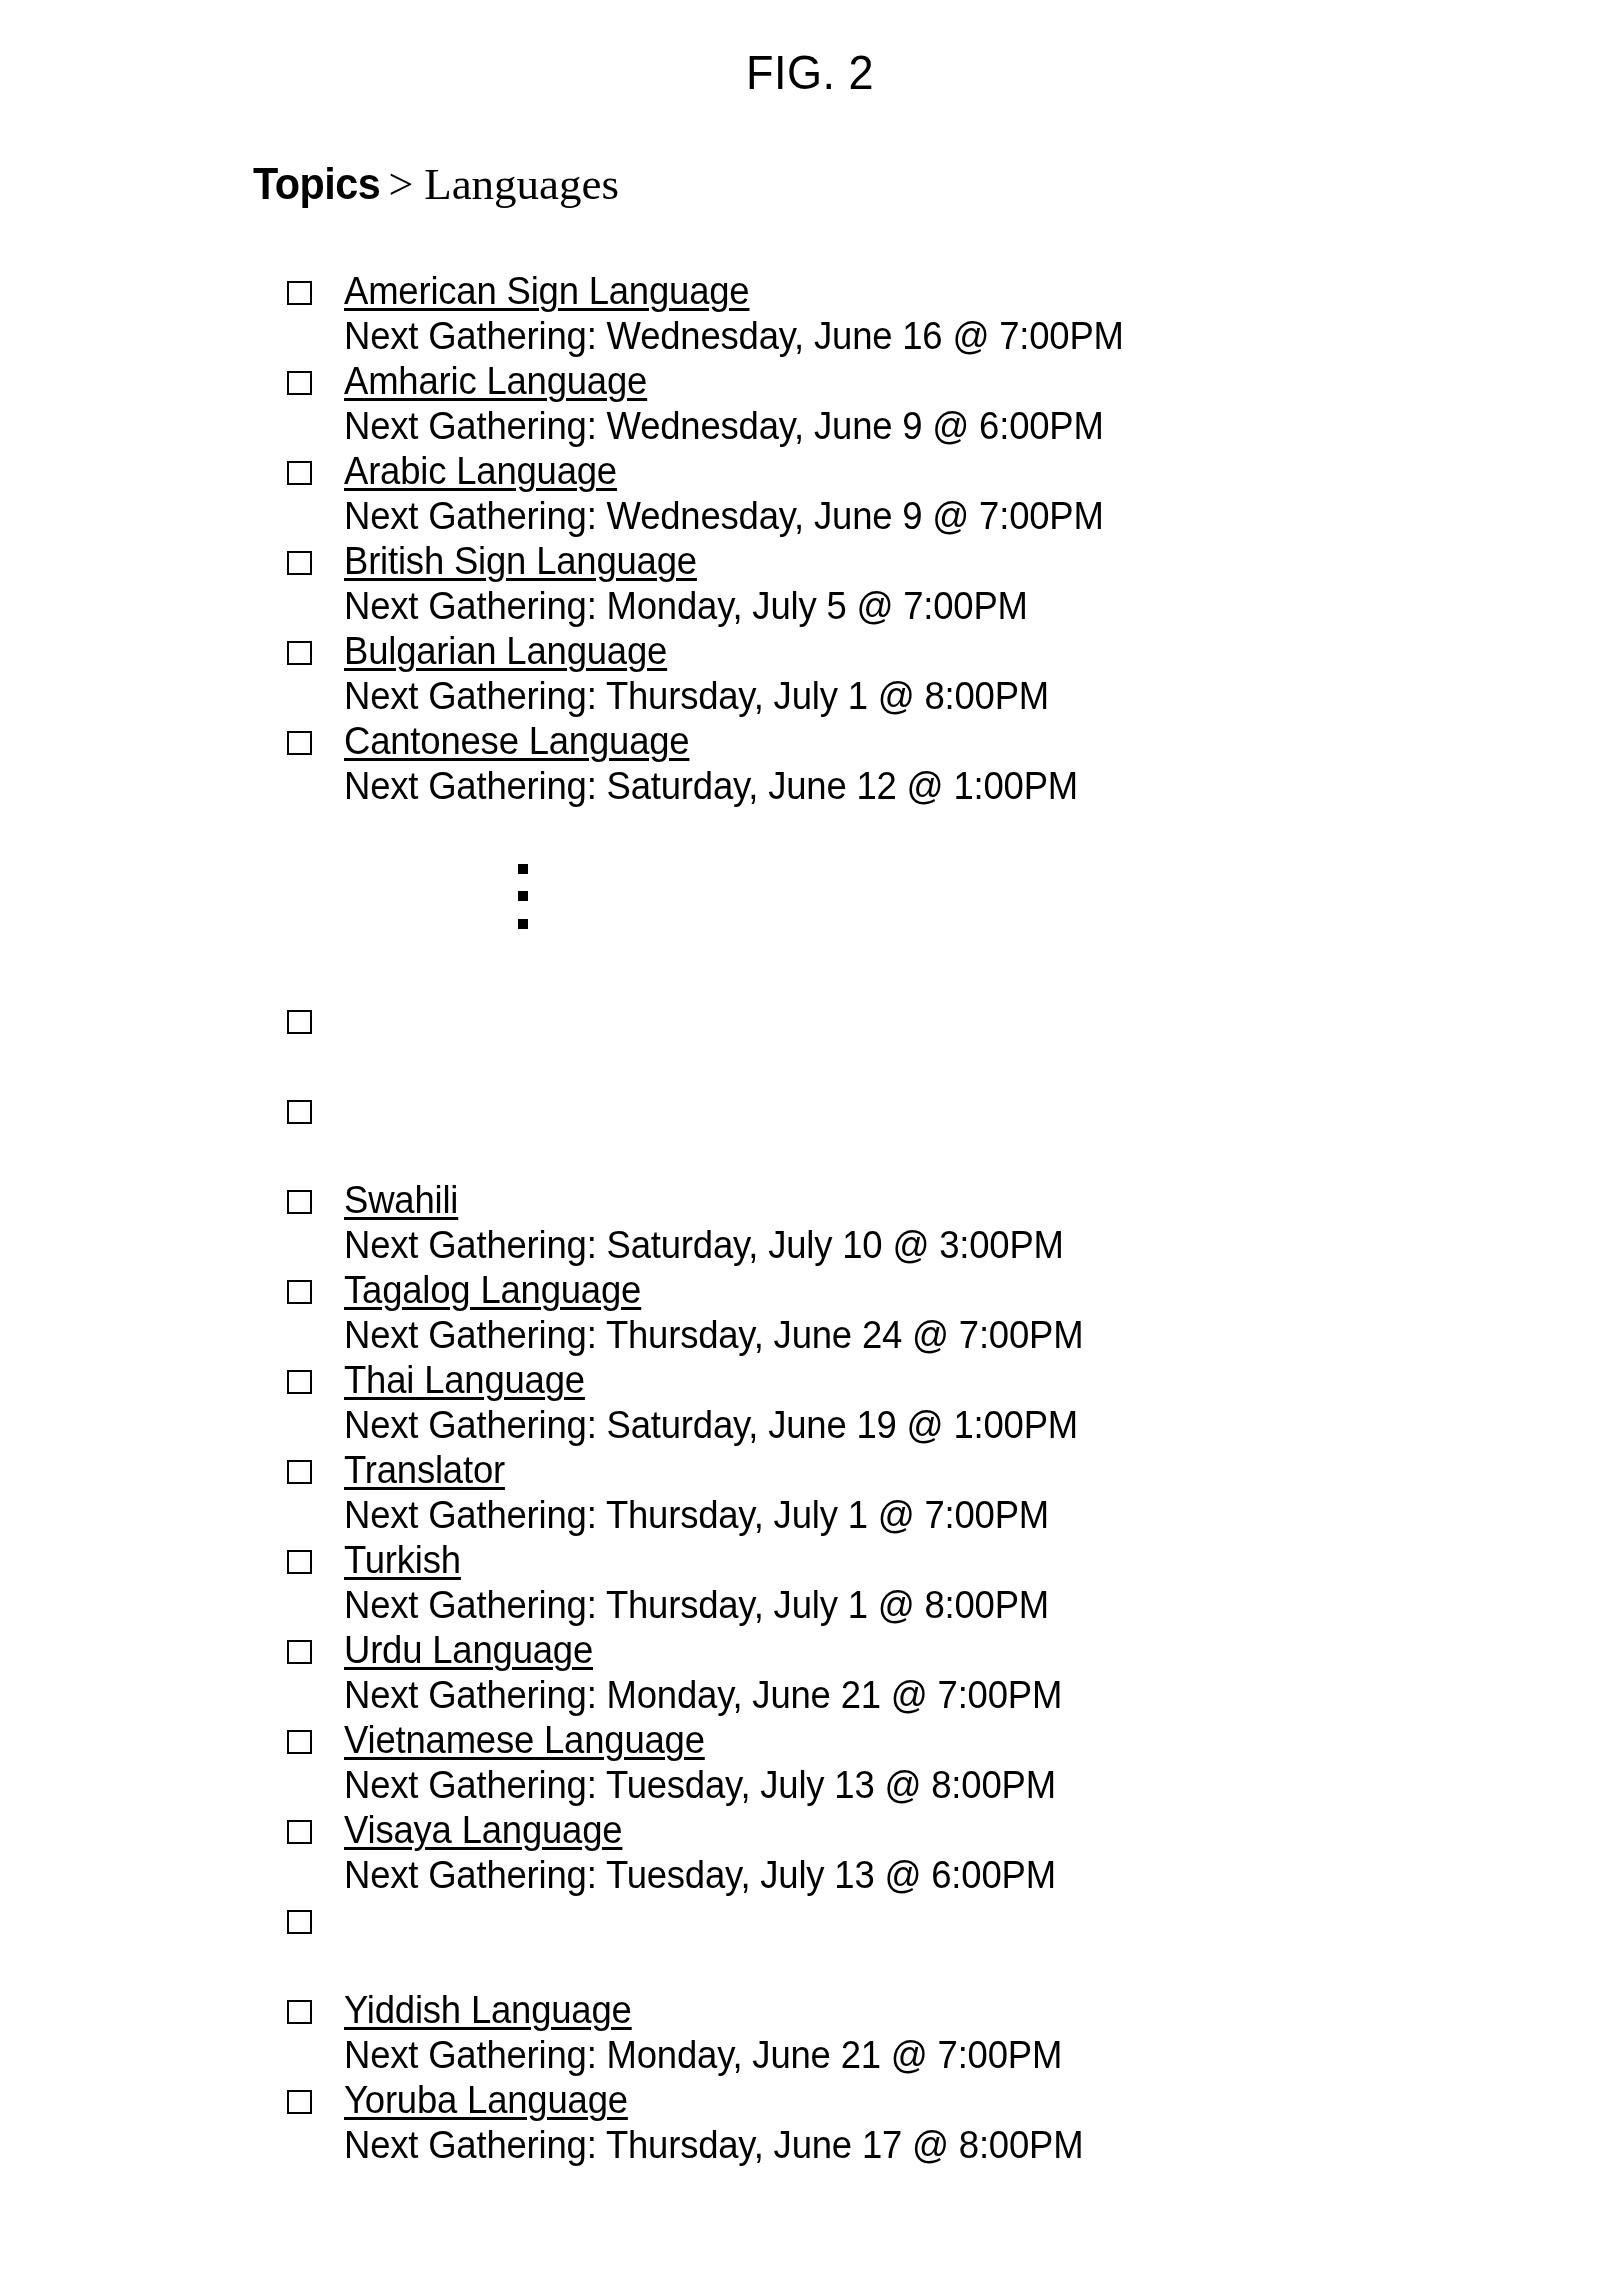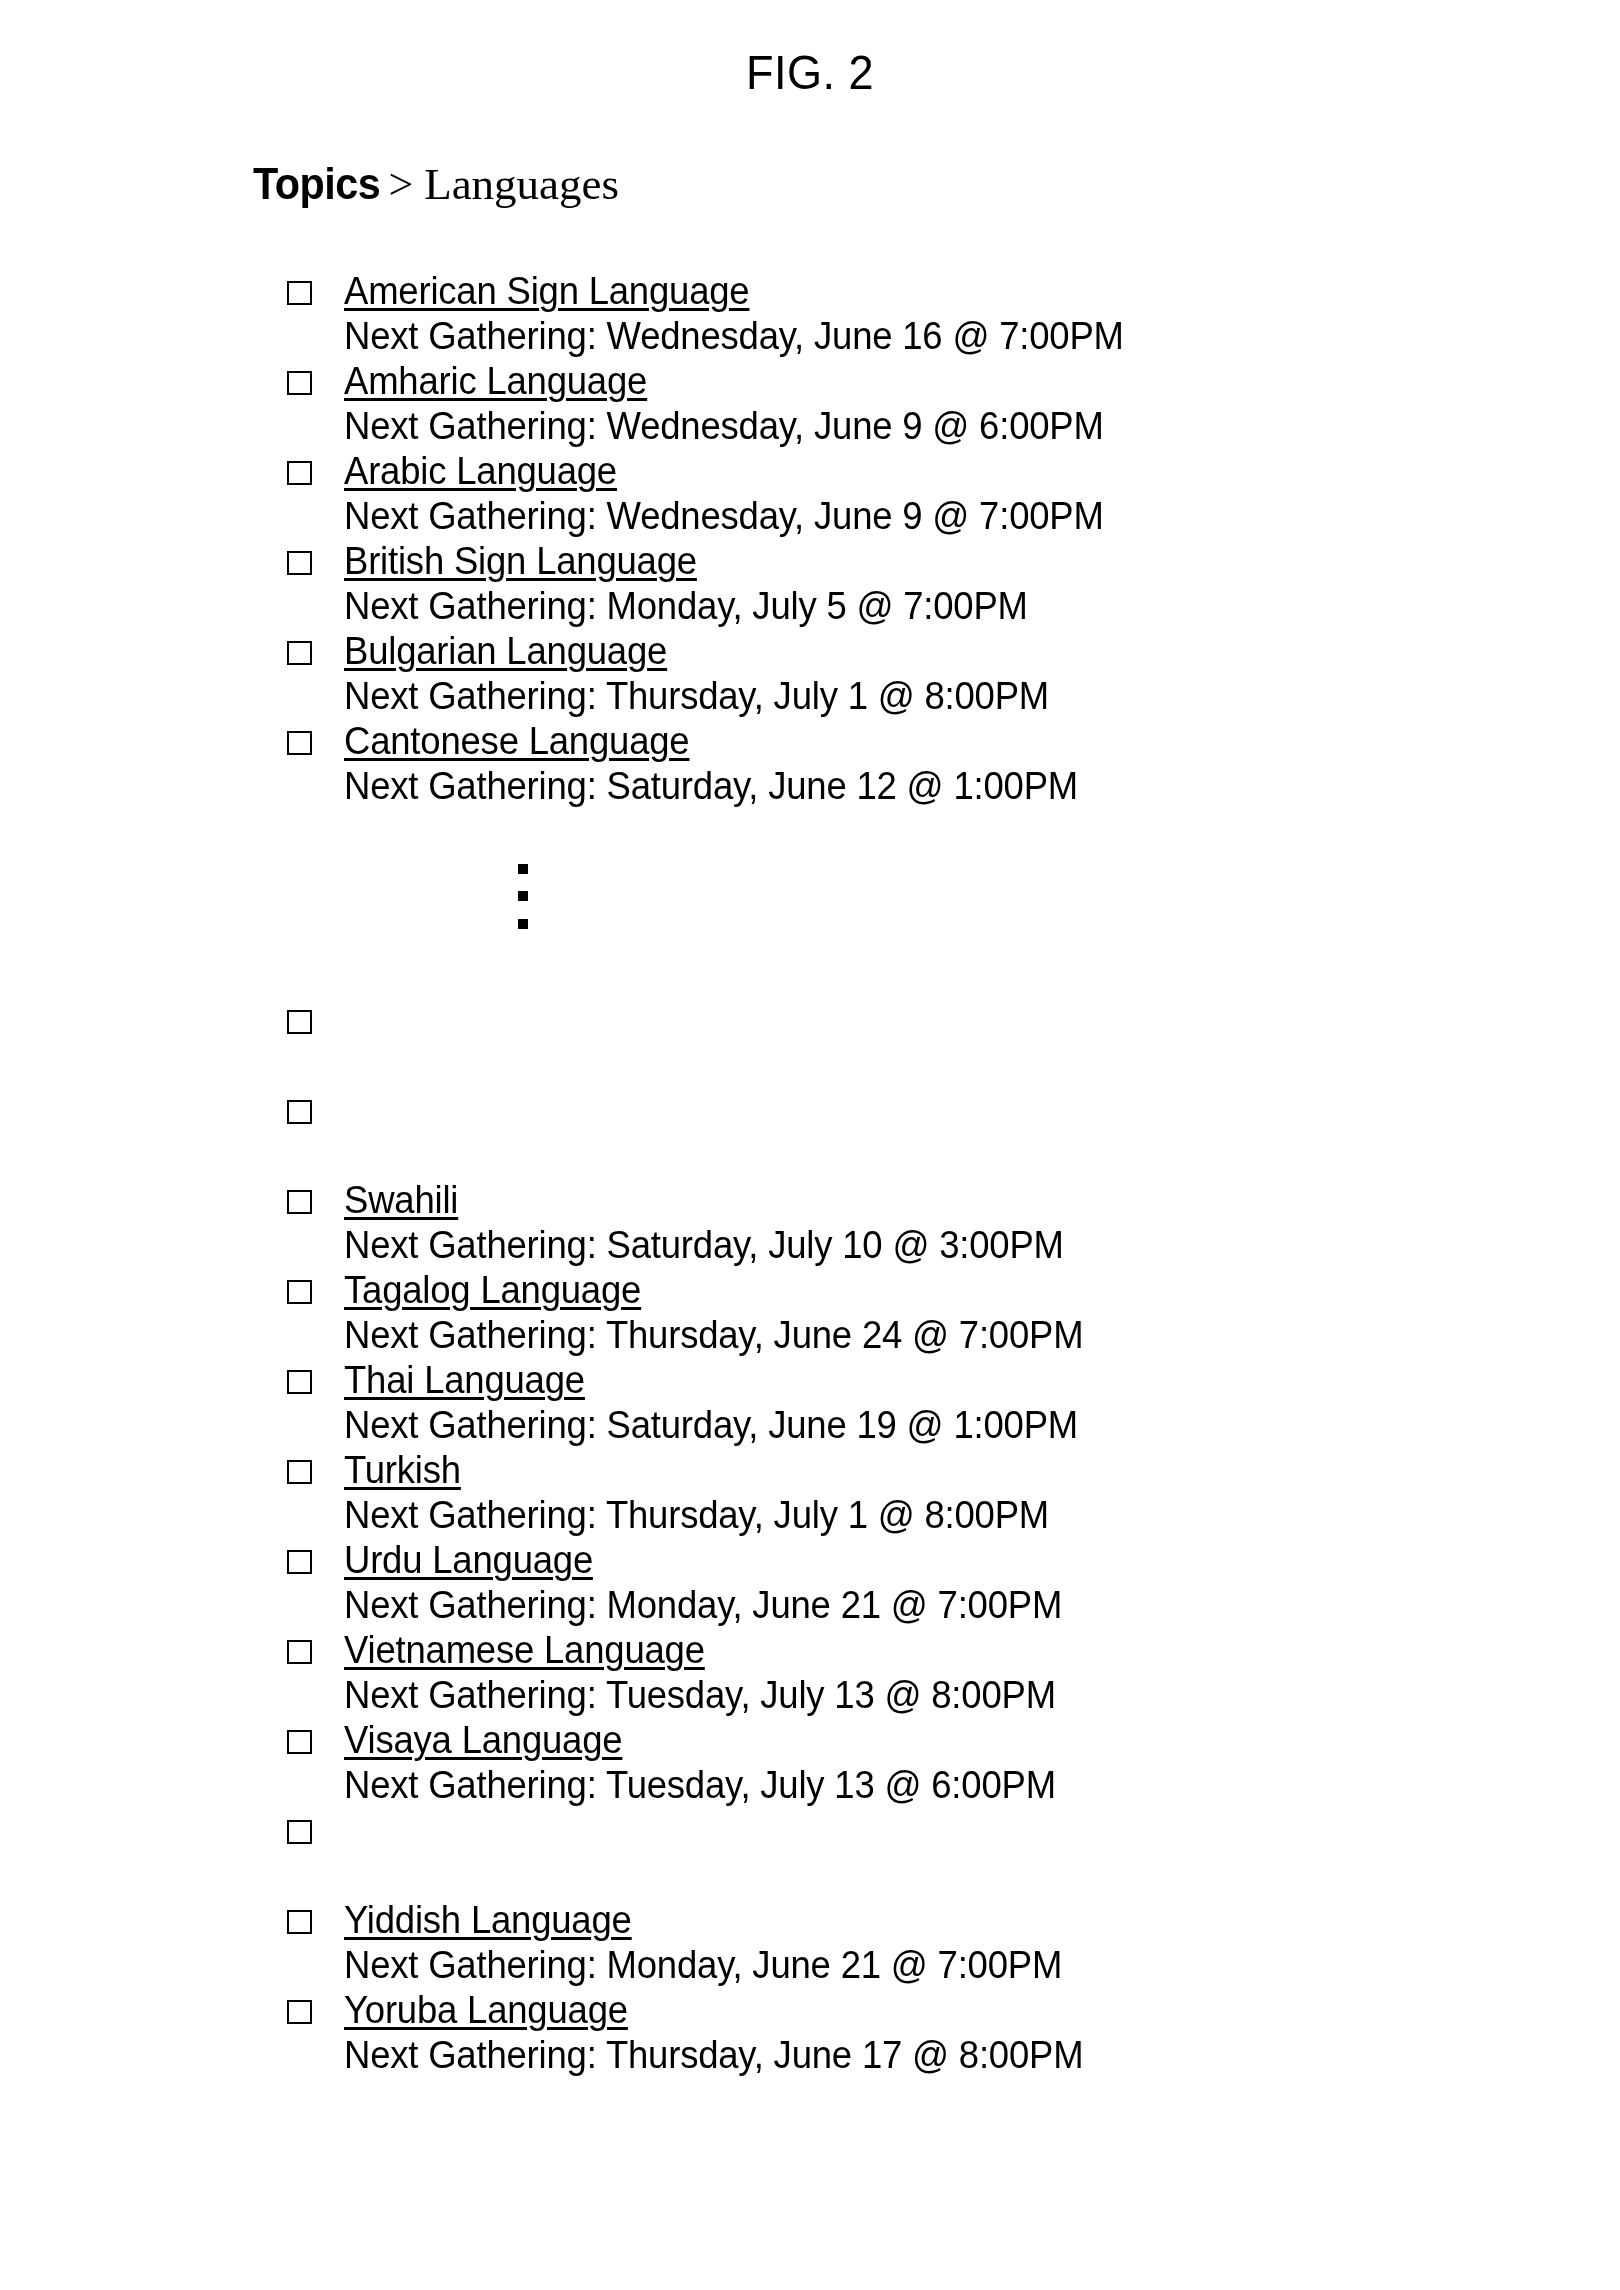--- a/index.html
+++ b/index.html
@@ -237,20 +237,27 @@
     <div class="topic-item">
       <span class="checkbox-icon"></span>
       <span class="topic-lines">
         <a class="topic-link" href="#">Thai Language</a>
         <span class="topic-meta">Next Gathering: Saturday, June 19 @ 1:00PM</span>
       </span>
     </div>
     <div class="topic-item">
       <span class="checkbox-icon"></span>
       <span class="topic-lines">
+        <a class="topic-link" href="#">Translator</a>
+        <span class="topic-meta">Next Gathering: Thursday, July 1 @ 7:00PM</span>
+      </span>
+    </div>
+    <div class="topic-item">
+      <span class="checkbox-icon"></span>
+      <span class="topic-lines">
         <a class="topic-link" href="#">Turkish</a>
         <span class="topic-meta">Next Gathering: Thursday, July 1 @ 8:00PM</span>
       </span>
     </div>
     <div class="topic-item">
       <span class="checkbox-icon"></span>
       <span class="topic-lines">
         <a class="topic-link" href="#">Urdu Language</a>
         <span class="topic-meta">Next Gathering: Monday, June 21 @ 7:00PM</span>
       </span>

